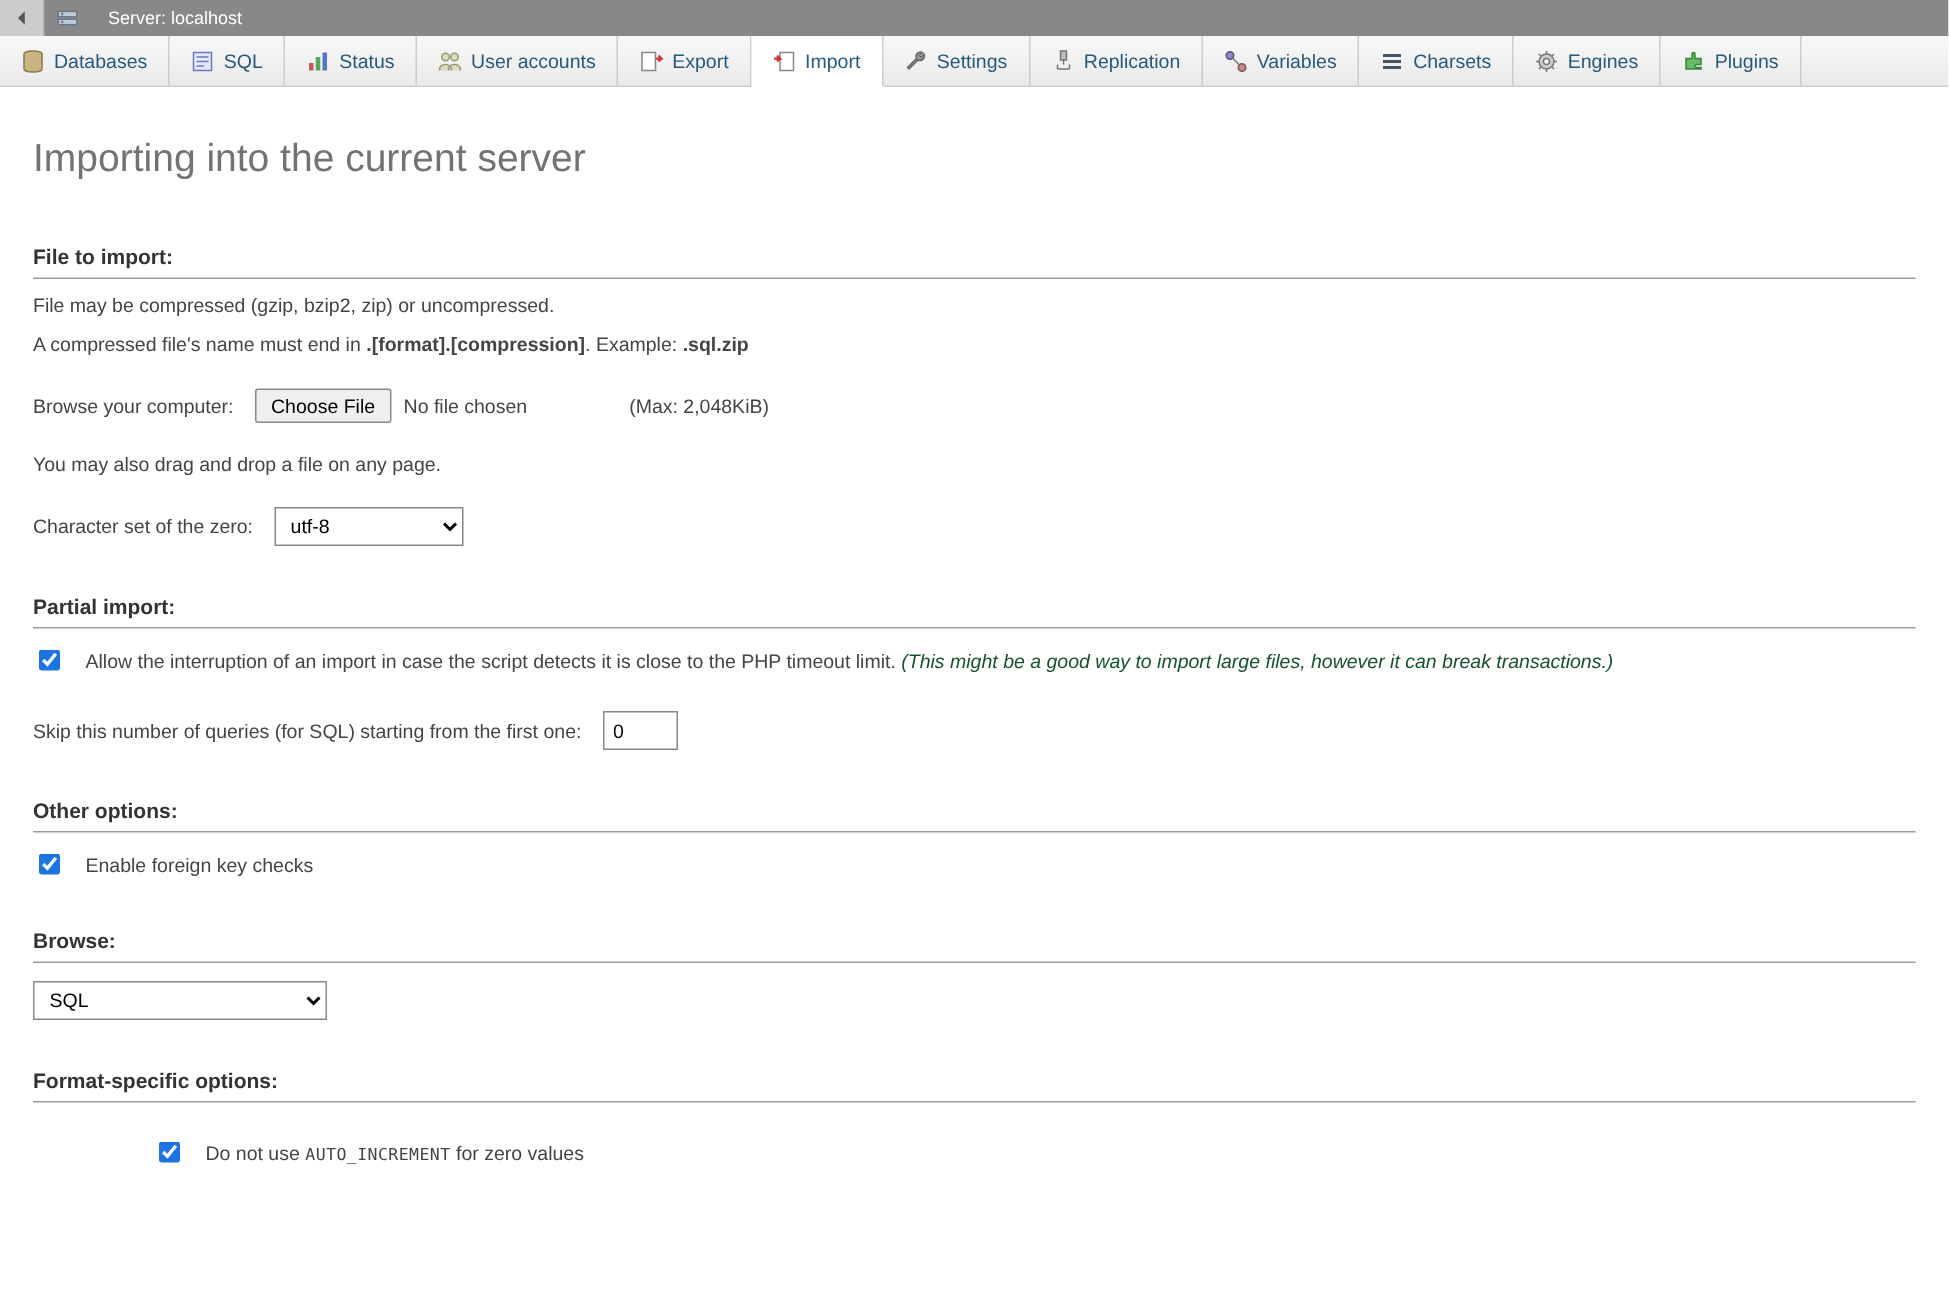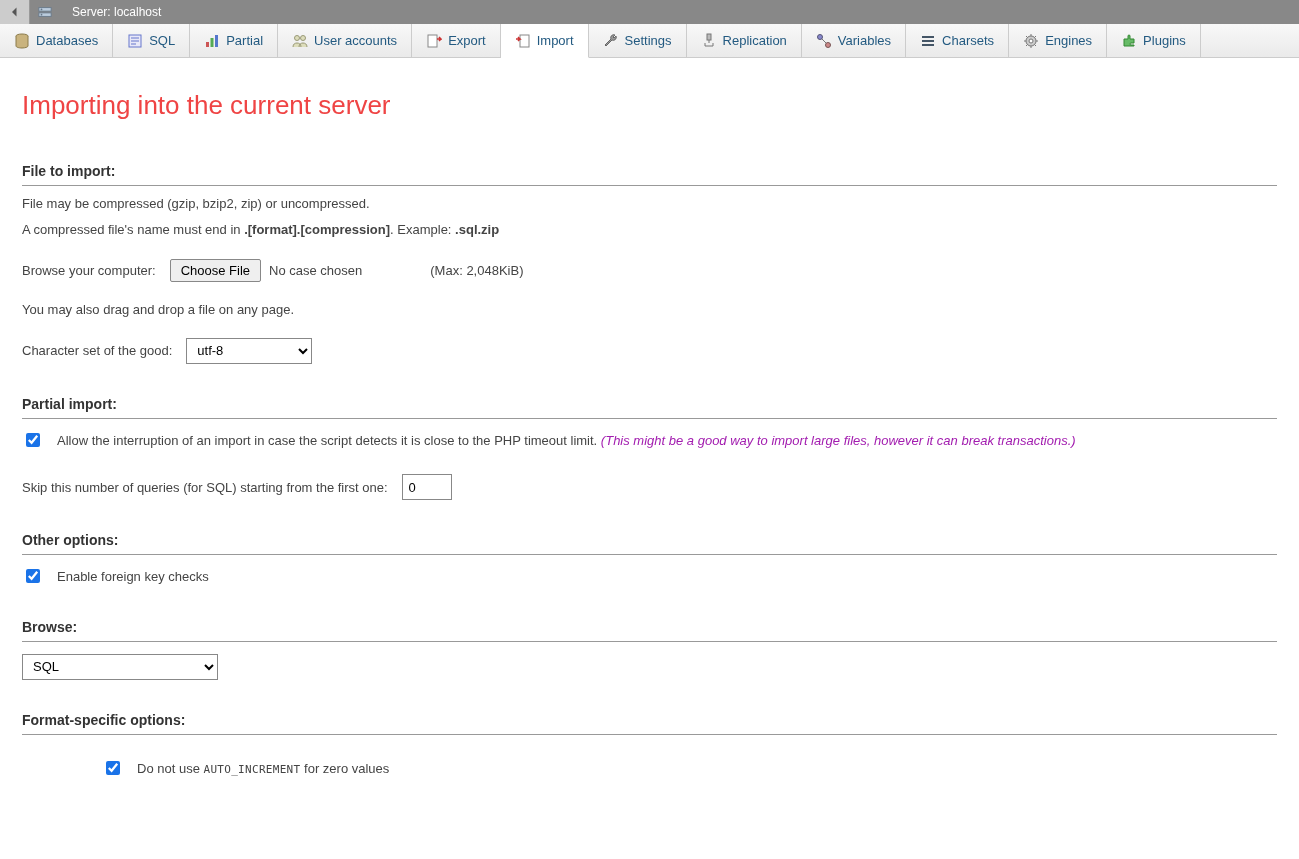--- a/index.html
+++ b/index.html
@@ -14,42 +14,42 @@
 
   
   .tabs { display:flex; background:linear-gradient(#f8f8f8,#eaeaea); border-bottom:1px solid #ccc; height:34px; }
   .tab { display:flex; align-items:center; gap:6px; padding:0 14px; border-right:1px solid #ccc; cursor:pointer; color:#235a81; font-weight:normal; font-size:13px; }
   .tab.active { background:#fff; border-bottom:1px solid #fff; margin-bottom:-1px; color:#235a81; }
   .tab .ticon { width:16px; height:16px; display:inline-flex; }
   .tab .ticon svg { width:16px; height:16px; }
 
   
   .content { padding:16px 22px 40px 22px; }
-  h2.page-title { font-weight:400; color:#ef4444; font-size:26px; margin:16px 0 40px 0; }
+  h2.page-title { font-weight:400; color:#737373; font-size:26px; margin:16px 0 40px 0; }
 
   .section-heading { font-weight:bold; font-size:14px; color:#333; border-bottom:1px solid #999; padding:2px 0 6px 0; margin:30px 0 8px 0; }
 
   .para { margin:6px 0; line-height:1.5; }
 
   label.inline { margin-right:6px; }
 
   .choose-btn { font: inherit; padding:3px 10px; border:1px solid #888; background:#efefef; cursor:pointer; border-radius:2px; }
 
   .row { display:flex; align-items:center; gap:8px; margin:12px 0; flex-wrap:wrap; }
 
   select, input[type=text], input[type=number] { font:inherit; padding:3px 6px; border:1px solid #888; background:#fff; }
   select.charset { width:126px; height:26px; }
   select.format { width:196px; height:26px; }
   select.compat { width:114px; height:24px; }
   input.skip { width:50px; height:26px; }
 
   .checkbox-row { display:flex; align-items:flex-start; gap:14px; margin:12px 0; }
   .checkbox-row input[type=checkbox] { margin-top:2px; accent-color:#1a73e8; width:14px; height:14px; }
   .checkbox-row .lbl { line-height:1.5; }
-  .hint-italic { font-style:italic; color:#a21caf; }
+  .hint-italic { font-style:italic; color:#14532d; }
 
   .indent-block { margin-left:80px; }
   .opt-row { display:flex; align-items:center; margin:18px 0; }
   .opt-label { width:400px; }
 
   code.mono { font-family: Menlo, Consolas, monospace; font-size:11px; letter-spacing:0.3px; }
 
   .maxsize { margin-left:60px; color:#444; }
 </style>
 </head>
@@ -94,21 +94,21 @@
     <span>SQL</span>
   </div>
   <div class="tab">
     <span class="ticon">
         <svg viewBox="0 0 16 16">
           <rect x="2" y="9" width="3" height="5" fill="#cc5555"></rect>
           <rect x="6.5" y="5" width="3" height="9" fill="#55aa55"></rect>
           <rect x="11" y="2" width="3" height="12" fill="#5577cc"></rect>
         </svg>
       </span>
-    <span>Partial</span>
+    <span>Status</span>
   </div>
   <div class="tab">
     <span class="ticon">
         <svg viewBox="0 0 16 16">
           <circle cx="5" cy="5" r="2.5" fill="#ddb" stroke="#997"></circle>
           <circle cx="11" cy="5" r="2.5" fill="#ddb" stroke="#997"></circle>
           <path d="M1 14c0-3 2-4 4-4s4 1 4 4M7 14c0-3 2-4 4-4s4 1 4 4" fill="#ddb" stroke="#997"></path>
         </svg>
       </span>
     <span>User accounts</span>
@@ -192,28 +192,28 @@
 
   <div class="section-heading">File to import:</div>
   <div class="para">File may be compressed (gzip, bzip2, zip) or uncompressed.</div>
   <div class="para">
     <span>A compressed file's name must end in </span><b>.[format].[compression]</b><span>. Example: </span><b>.sql.zip</b>
   </div>
 
   <div class="row" style="margin-top:20px;">
     <label class="inline">Browse your computer:</label>
     <button class="choose-btn">Choose File</button>
-    <span>No case chosen</span>
+    <span>No file chosen</span>
     <span class="maxsize">(Max: 2,048KiB)</span>
   </div>
 
   <div class="para" style="margin-top:18px;">You may also drag and drop a file on any page.</div>
 
   <div class="row" style="margin-top:18px;">
-    <label class="inline">Character set of the good:</label>
+    <label class="inline">Character set of the zero:</label>
     <select class="charset">
       <option>utf-8</option>
     </select>
   </div>
 
   <div class="section-heading">Partial import:</div>
   <div class="checkbox-row">
     <input type="checkbox" checked="" style="">
     <span class="lbl">
       <span>Allow the interruption of an import in case the script detects it is close to the PHP timeout limit.</span>

